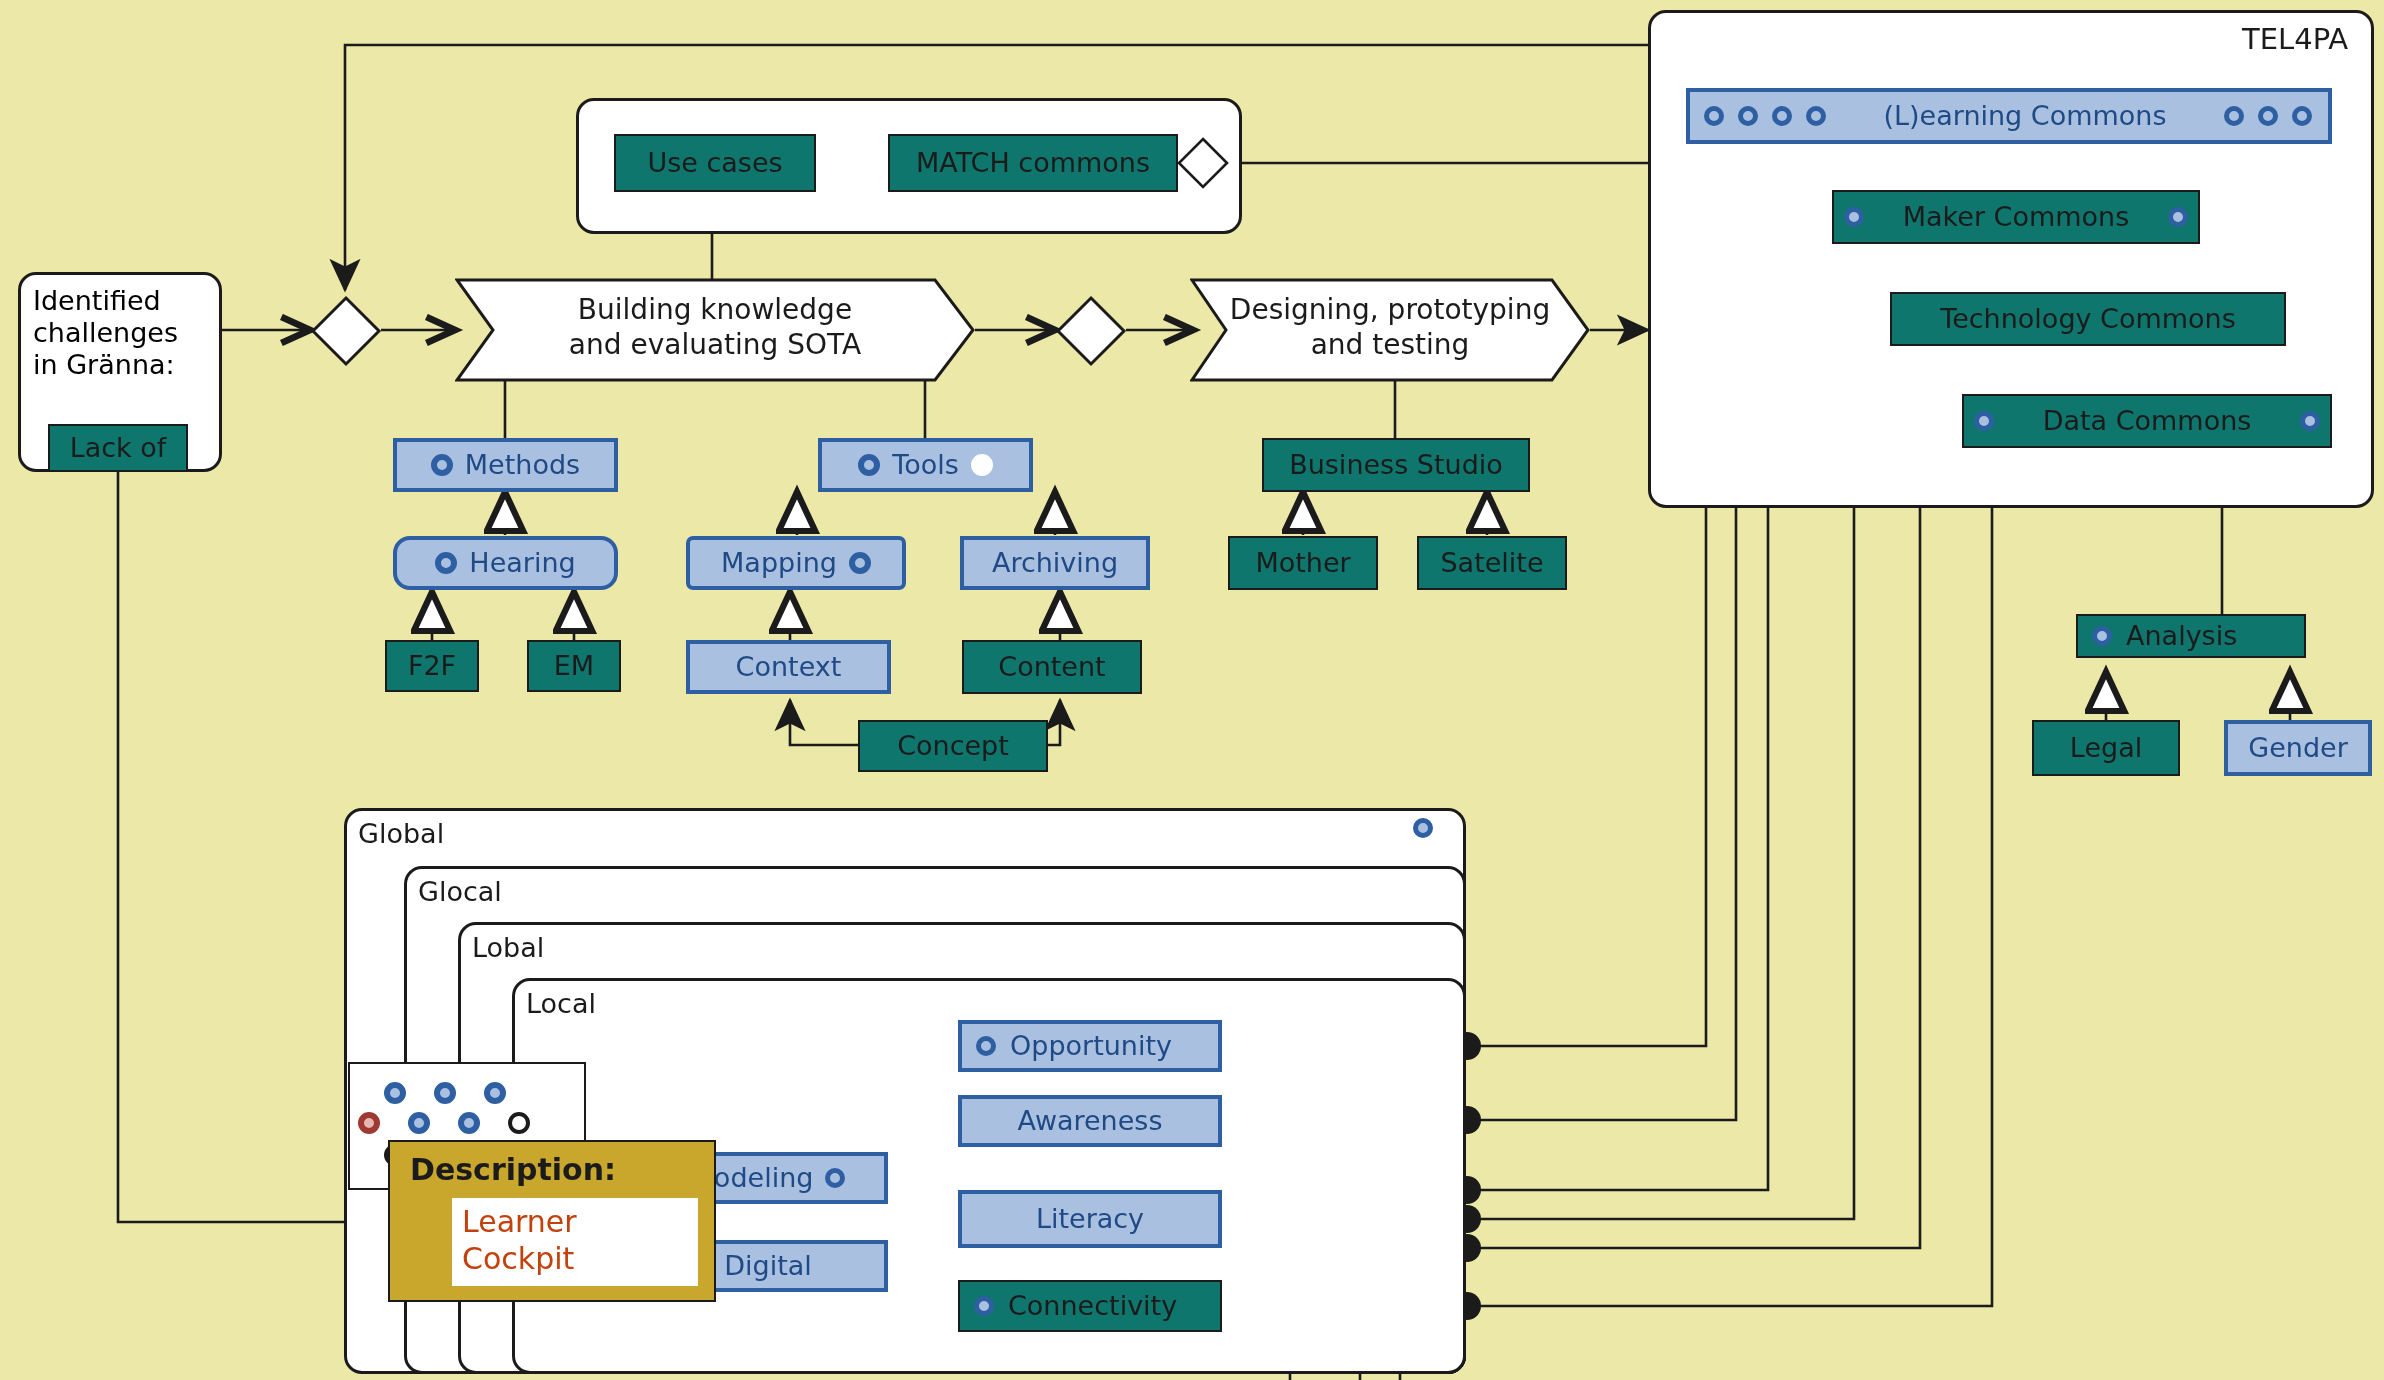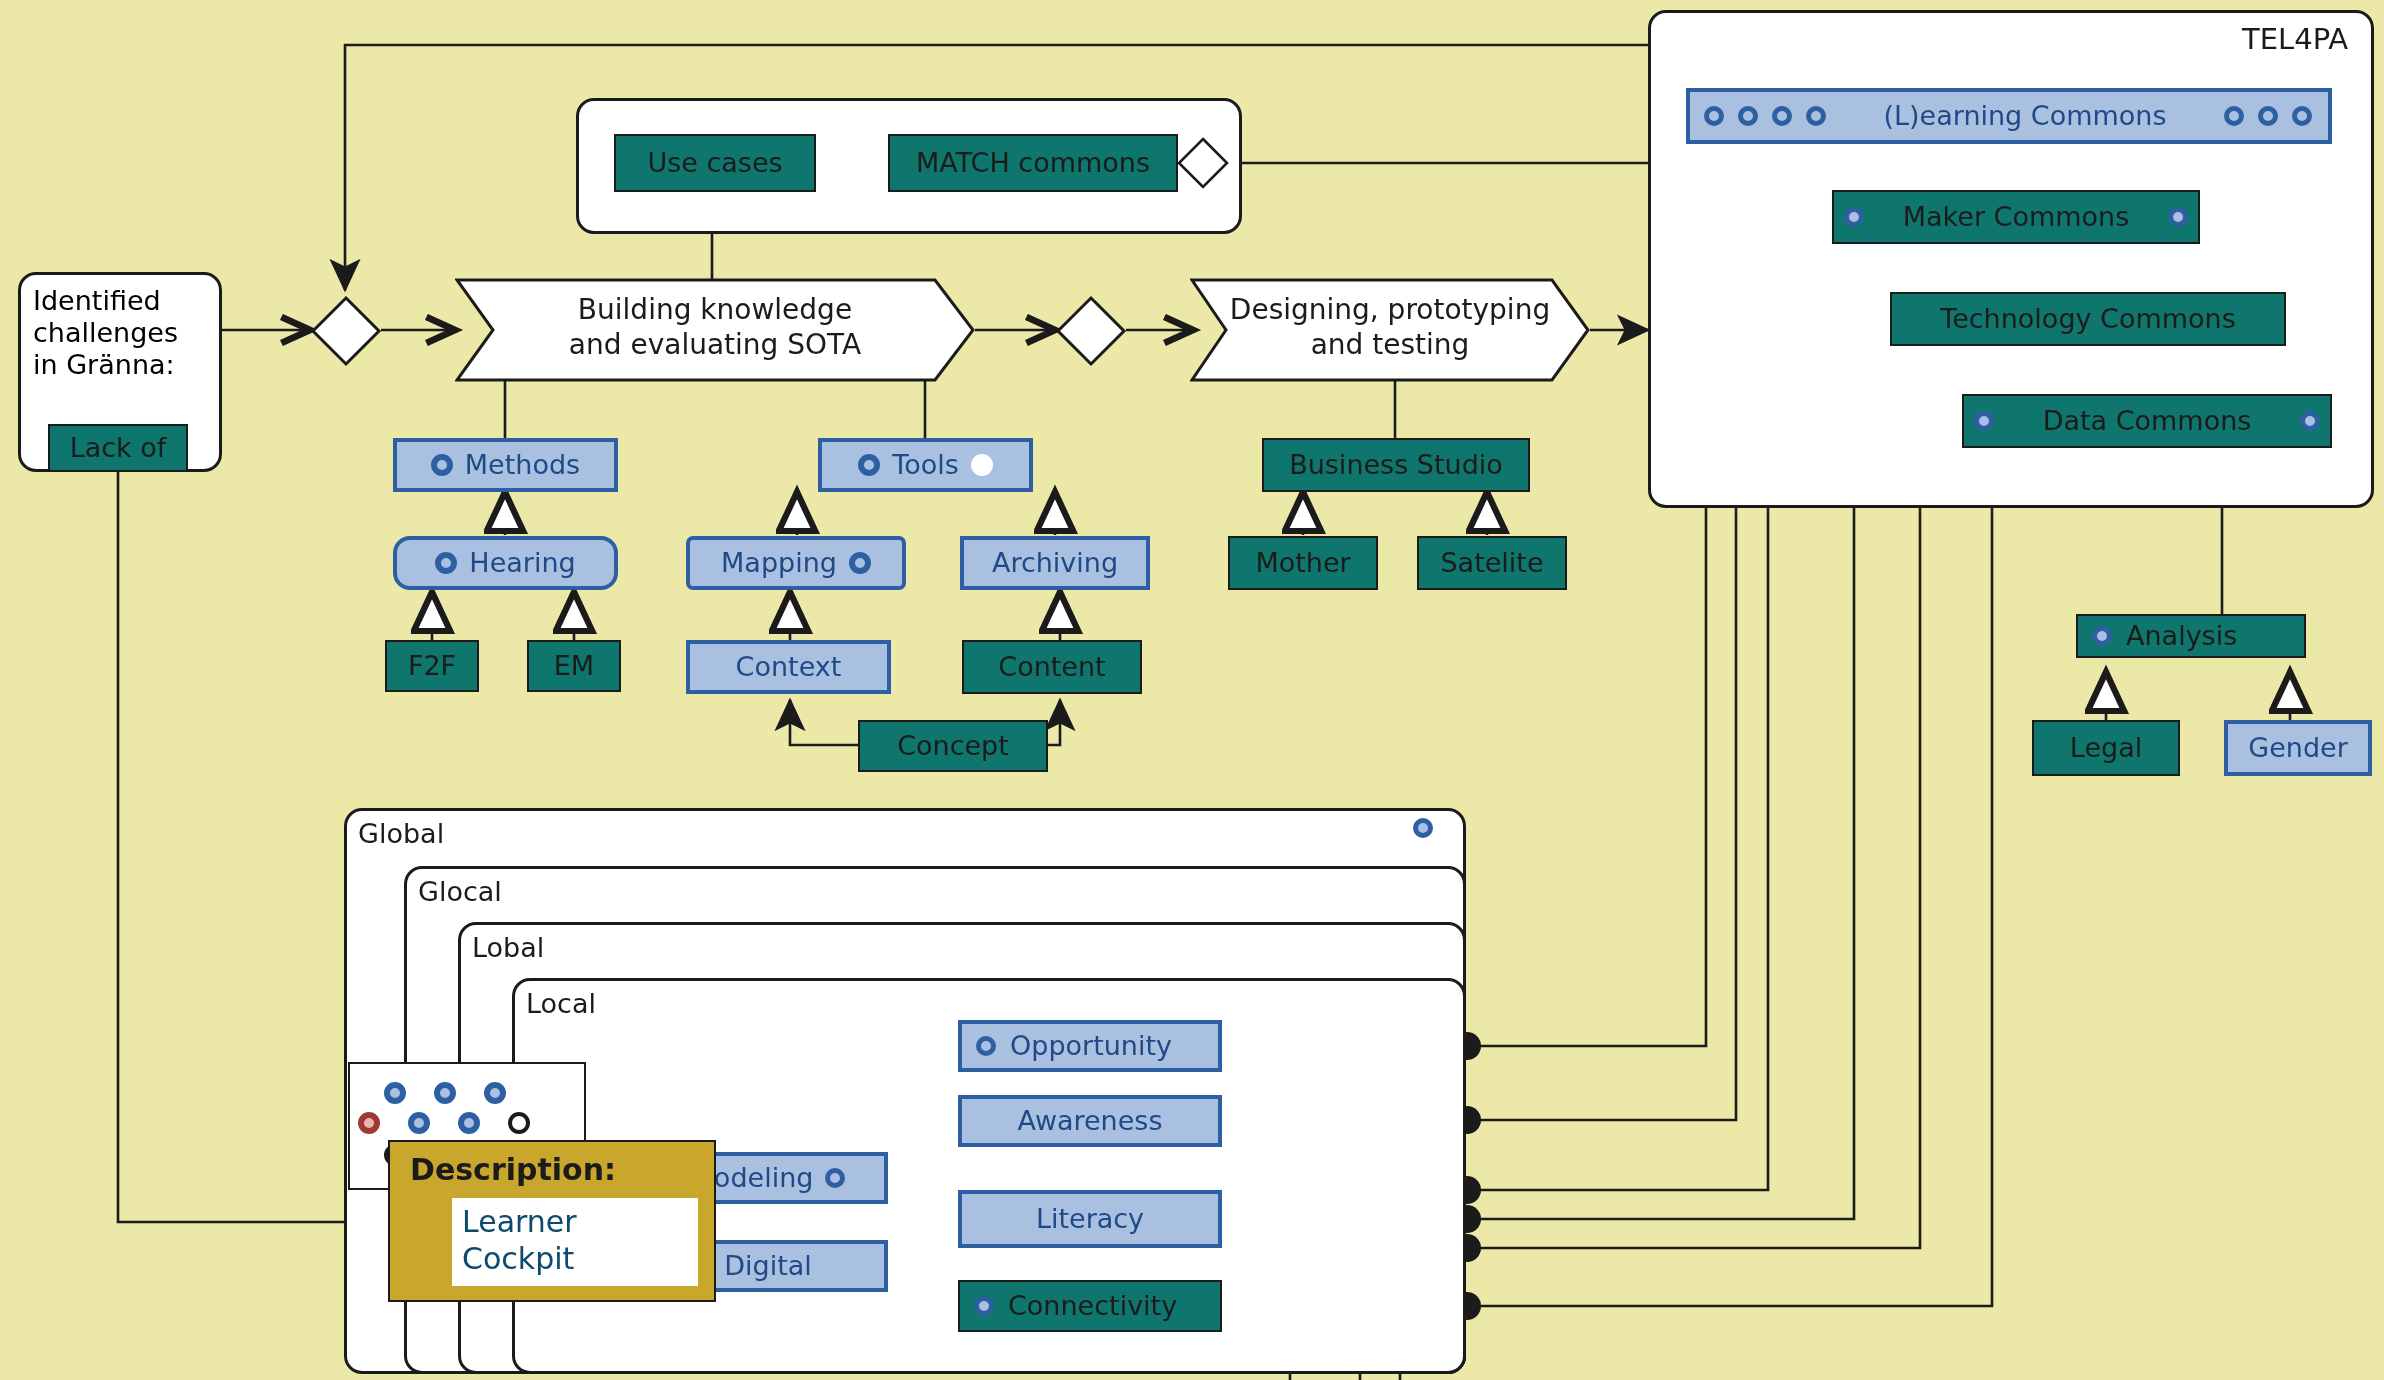--- a/index.html
+++ b/index.html
@@ -21,21 +21,21 @@
   .ocircle{display:inline-block;border-radius:50%;box-sizing:border-box;}
   .oc-blue{width:22px;height:22px;border:6px solid #2e5fa3;background:#a9c0e0;}
   .oc-blue-sm{width:20px;height:20px;border:5px solid #2e5fa3;background:#a9c0e0;}
   .oc-white{width:22px;height:22px;border:6px solid #ffffff;background:#ffffff;}
   .oc-hollow{width:22px;height:22px;border:4px solid #1b1b1b;background:#ffffff;}
   .oc-red{width:22px;height:22px;border:6px solid #9e3a33;background:#e8b6b1;}
   .label{pointer-events:none;}
   .nodeinner{display:flex;align-items:center;justify-content:center;gap:12px;width:100%;padding:0 10px;box-sizing:border-box;}
   .tooltip{position:absolute;background:#c9a72c;border:2px solid #1b1b1b;box-sizing:border-box;}
   .tt-title{position:absolute;left:20px;top:10px;font-size:30px;font-weight:bold;color:#1b1b1b;}
-  .tt-body{position:absolute;background:#ffffff;color:#0c4a6e;font-size:30px;line-height:1.22;padding:6px 10px;box-sizing:border-box;}
+  .tt-body{position:absolute;background:#ffffff;color:#c2410c;font-size:30px;line-height:1.22;padding:6px 10px;box-sizing:border-box;}
   .dotpanel{position:absolute;background:#ffffff;border:2px solid #1b1b1b;box-sizing:border-box;}
   .tel-title{position:absolute;font-size:29px;color:#1b1b1b;}
 </style>
 </head>
 <body>
 
 <div id="stage">
 
   <svg id="wires" viewBox="0 0 2384 1380">
     <defs>

